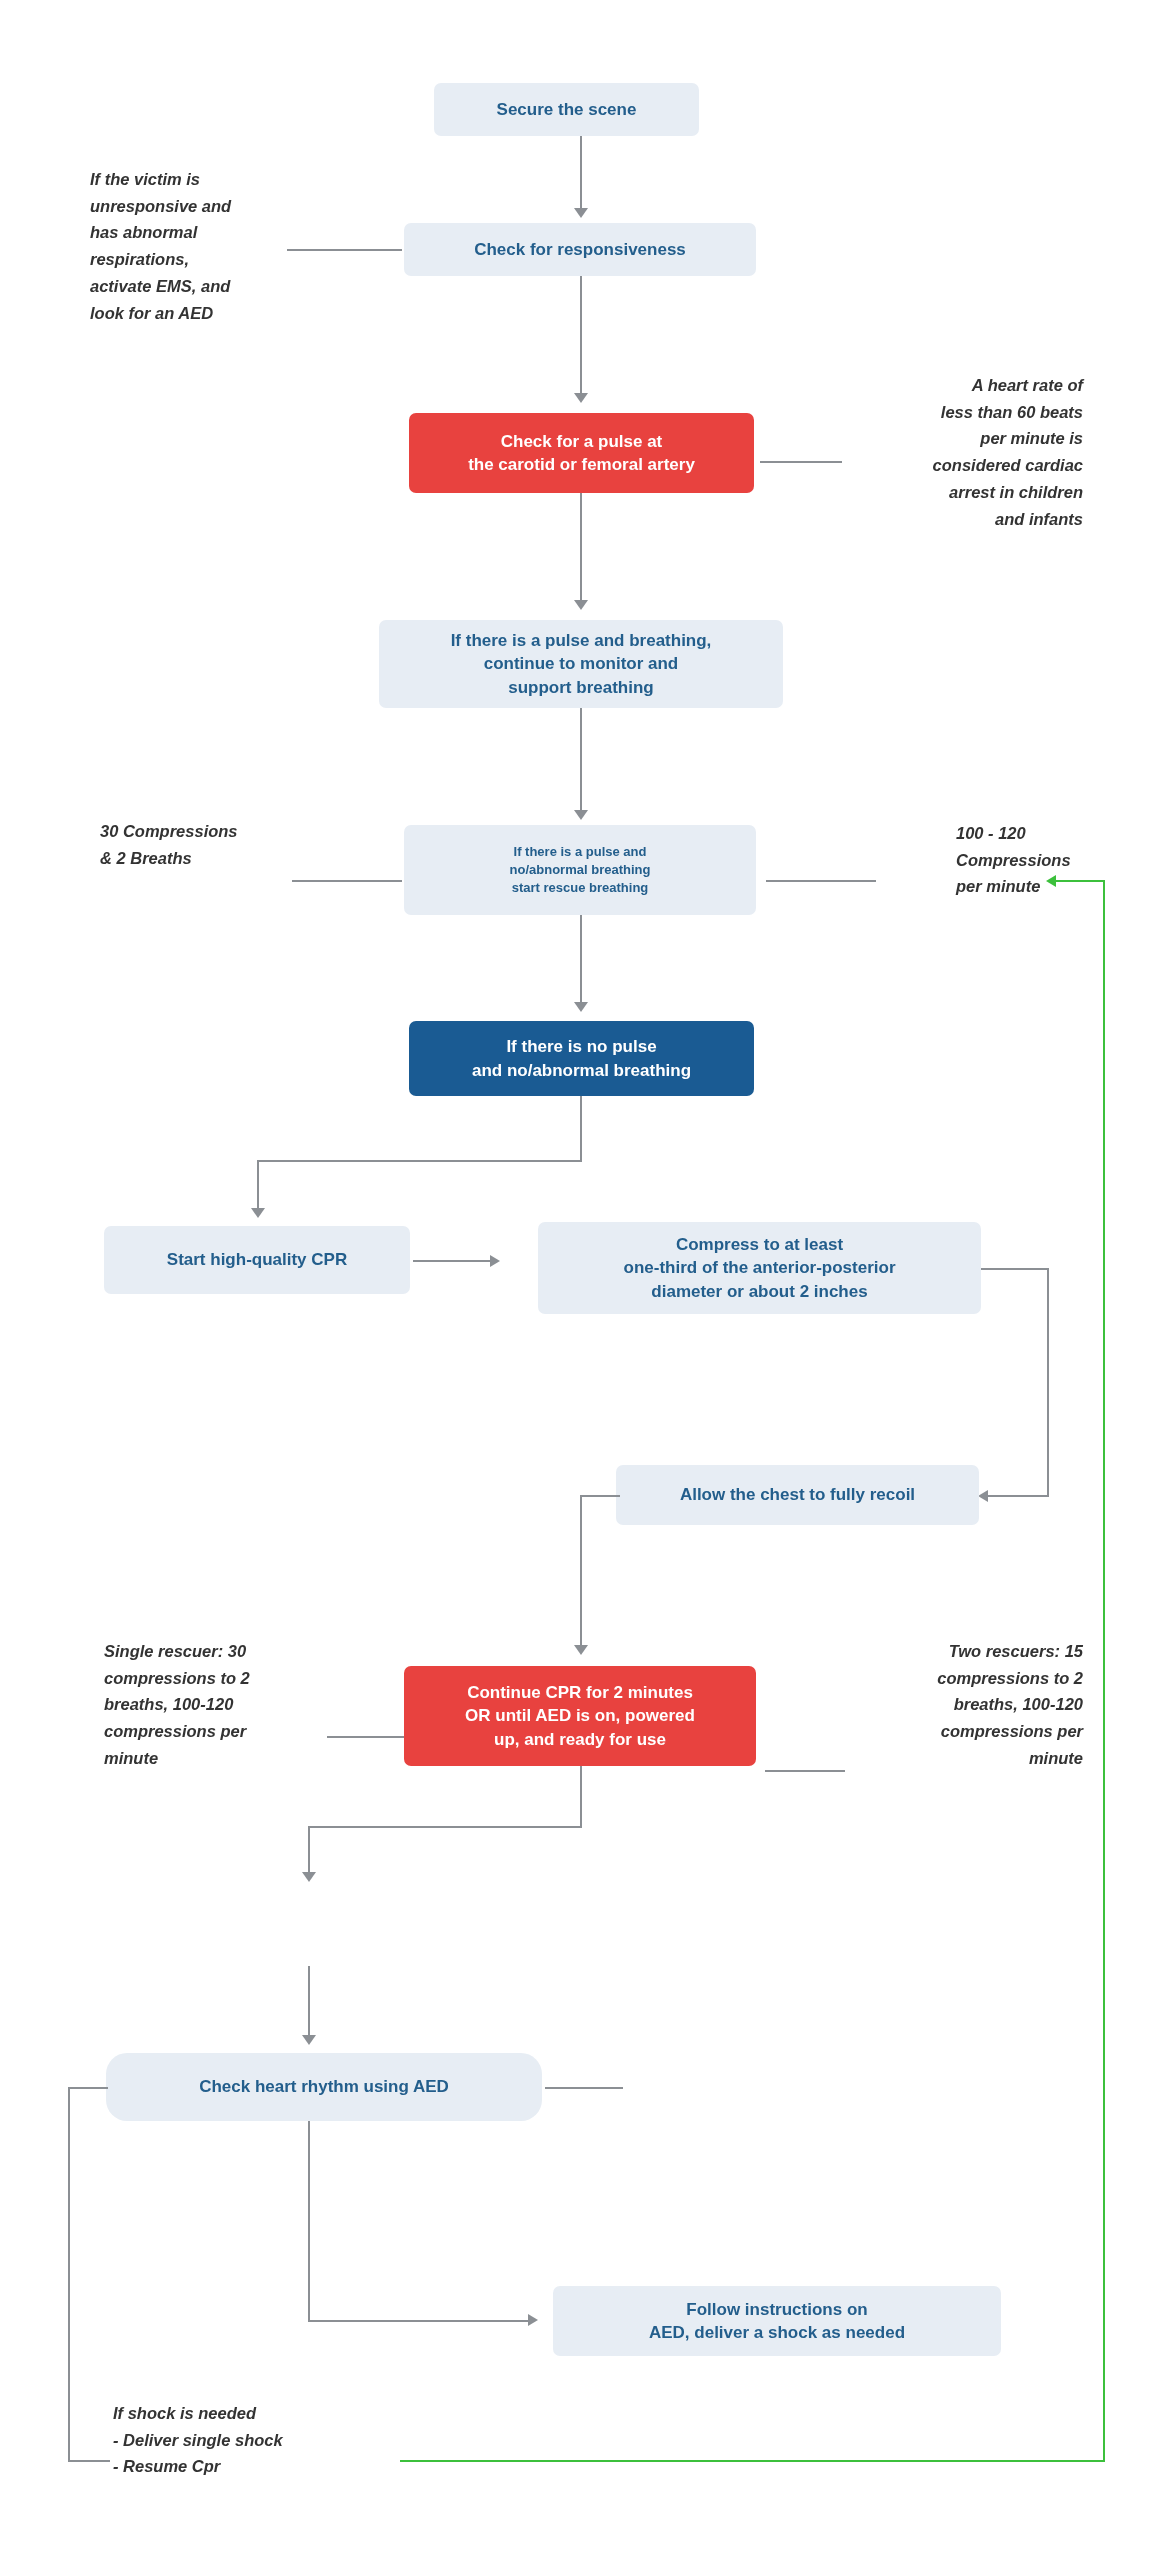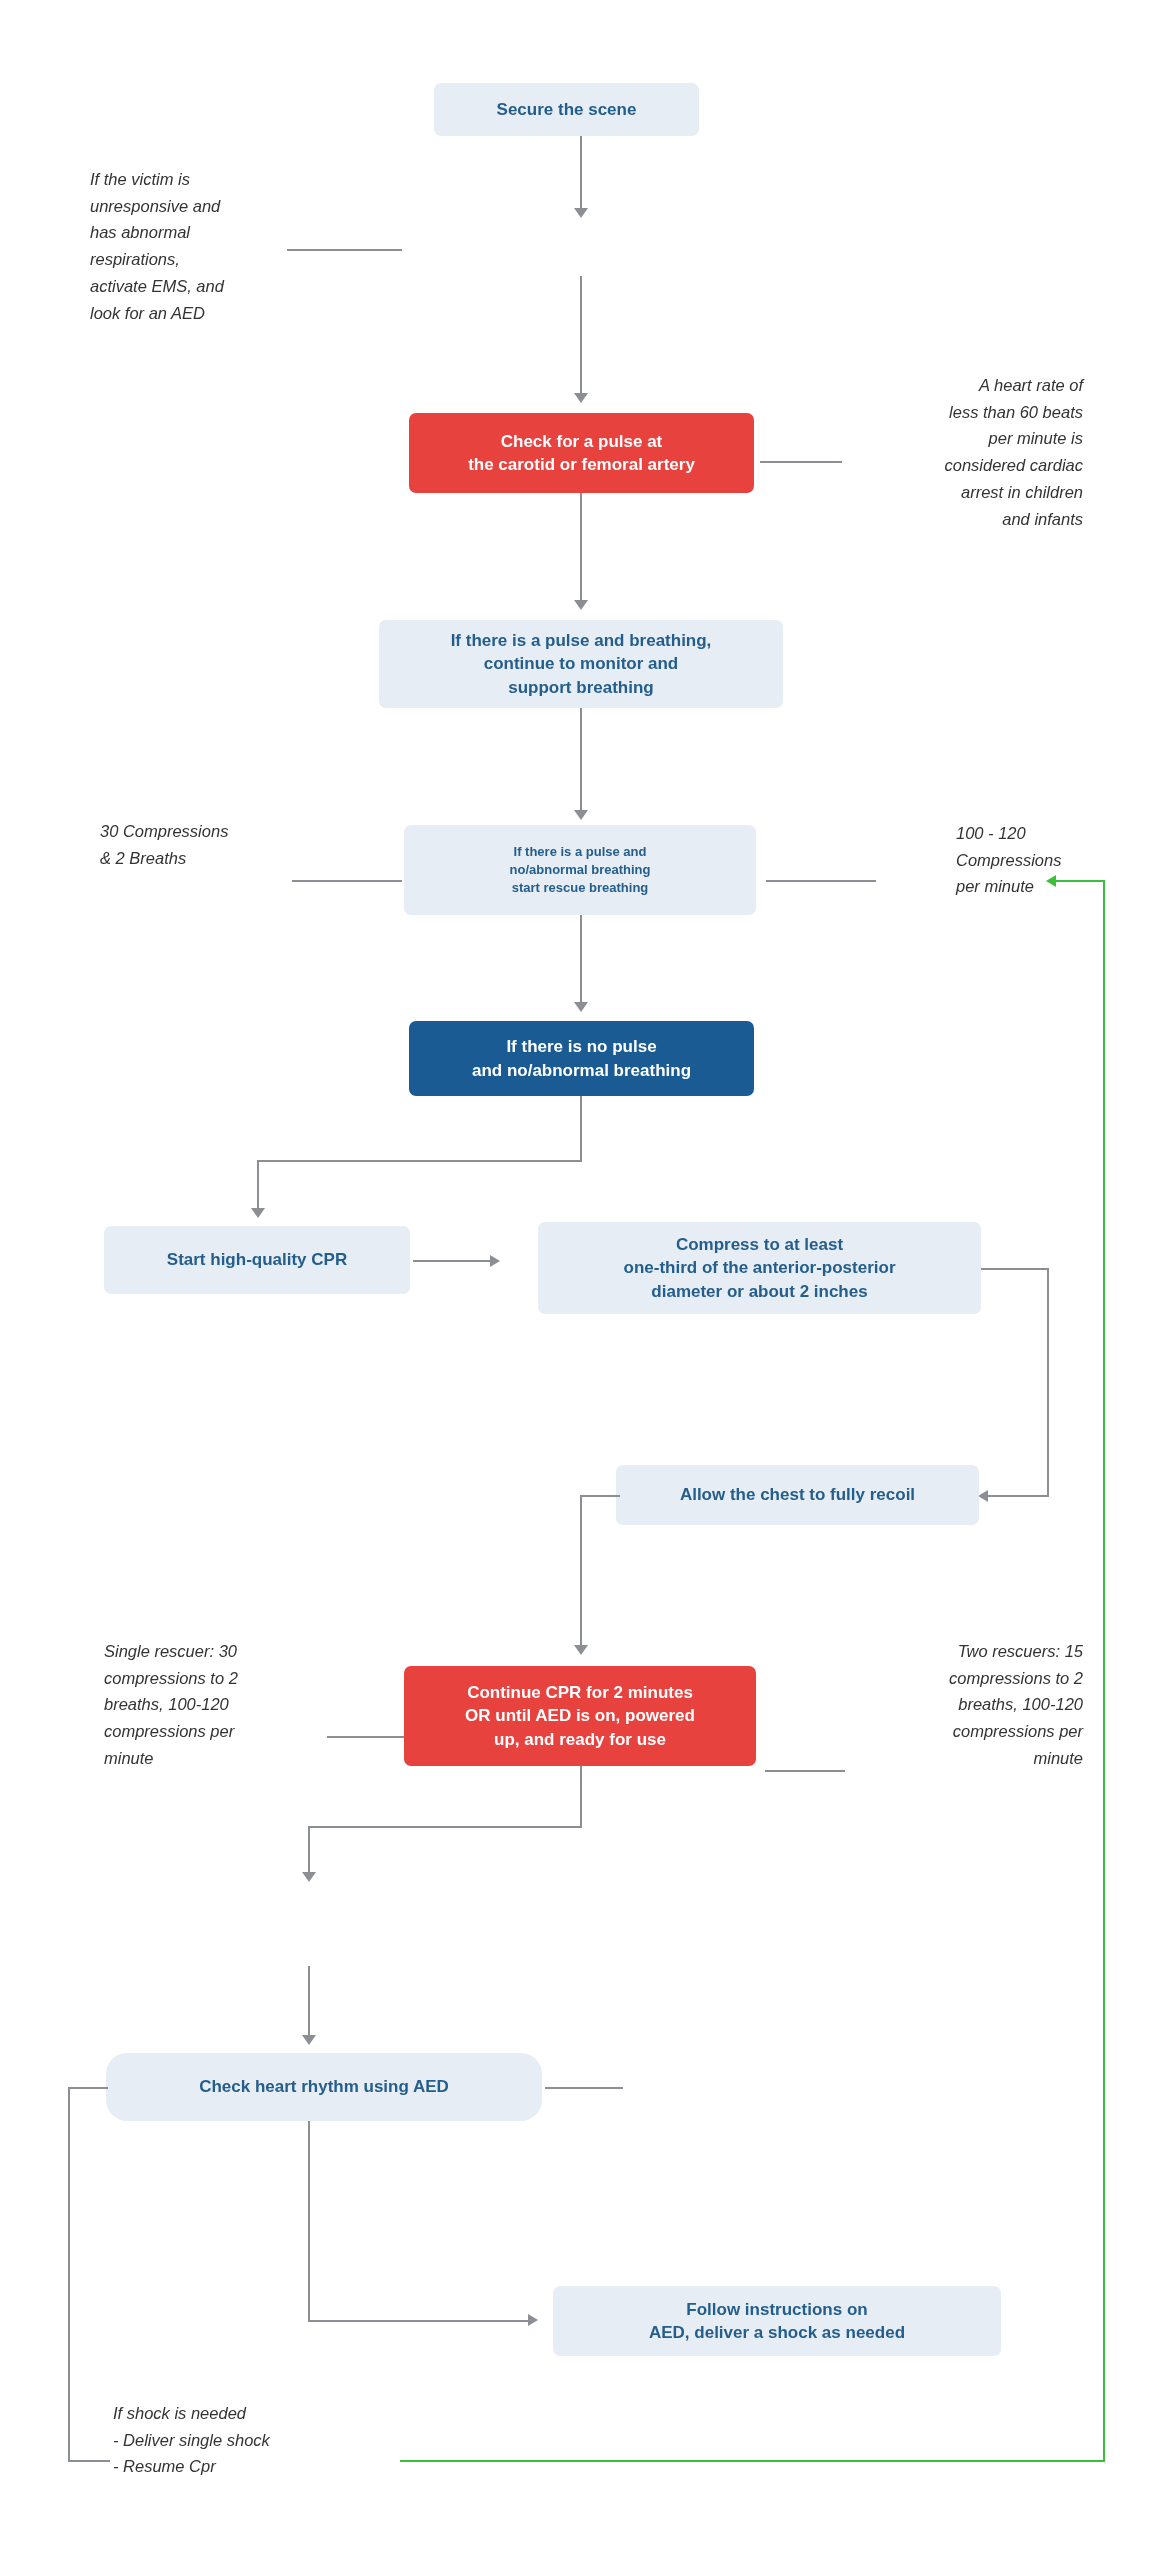--- a/index.html
+++ b/index.html
@@ -43,21 +43,21 @@
     color: #ffffff;
   }
   .node.navy {
     background: #1a5b93;
     color: #ffffff;
   }
   
   .anno {
     position: absolute;
     font-style: italic;
-    font-weight: normal;
+    font-weight: bold;
     color: #333333;
     line-height: 1.62;
     white-space: pre-line;
     box-sizing: border-box;
   }
   .anno.right-align { text-align: right; }
   .anno.left-align  { text-align: left; }
 
   
   .ln {
@@ -101,20 +101,21 @@
   <div class="arrow-d" style="left:574px; top:208px;"></div>
 
   <div class="anno left-align" style="left:90px; top:166px; width:215px; font-size:16.5px;">If the victim is
 unresponsive and
 has abnormal
 respirations,
 activate EMS, and
 look for an AED</div>
   <div class="ln h" style="left:287px; top:249px; width:115px;"></div>
 
+  <div class="node light" style="left:404px; top:223px; width:352px; height:53px; font-size:17px;">Check for responsiveness</div>
 
   <div class="ln v" style="left:580px; top:276px; height:120px;"></div>
   <div class="arrow-d" style="left:574px; top:393px;"></div>
 
   <div class="node red" style="left:409px; top:413px; width:345px; height:80px; font-size:17px;">Check for a pulse at
 the carotid or femoral artery</div>
 
   <div class="anno right-align" style="left:848px; top:372px; width:235px; font-size:16.5px;">A heart rate of
 less than 60 beats
 per minute is

